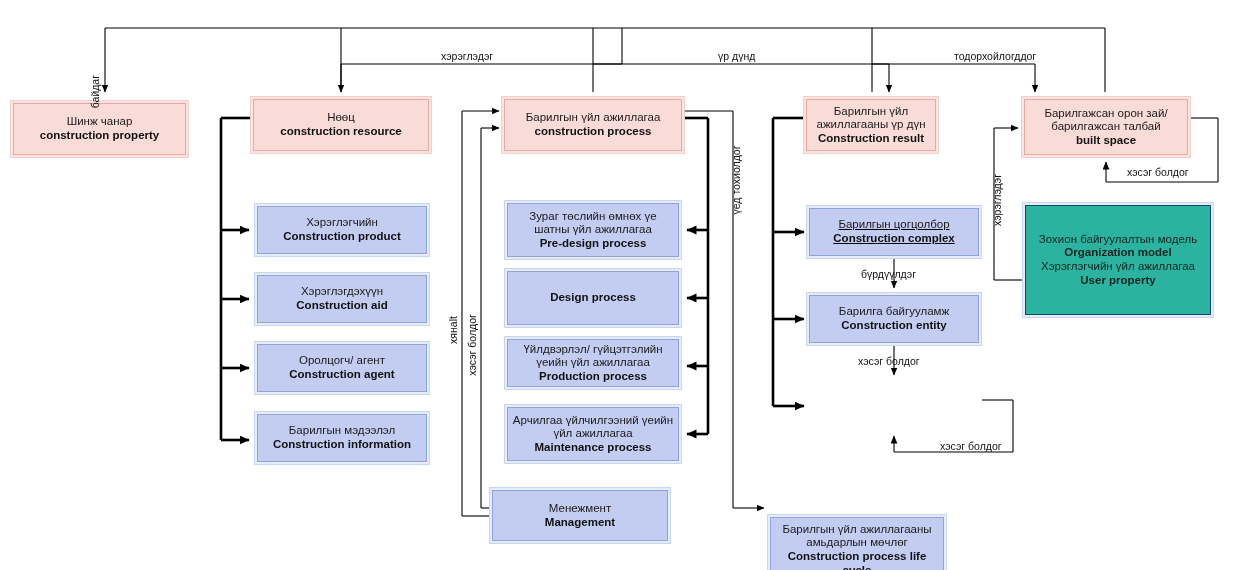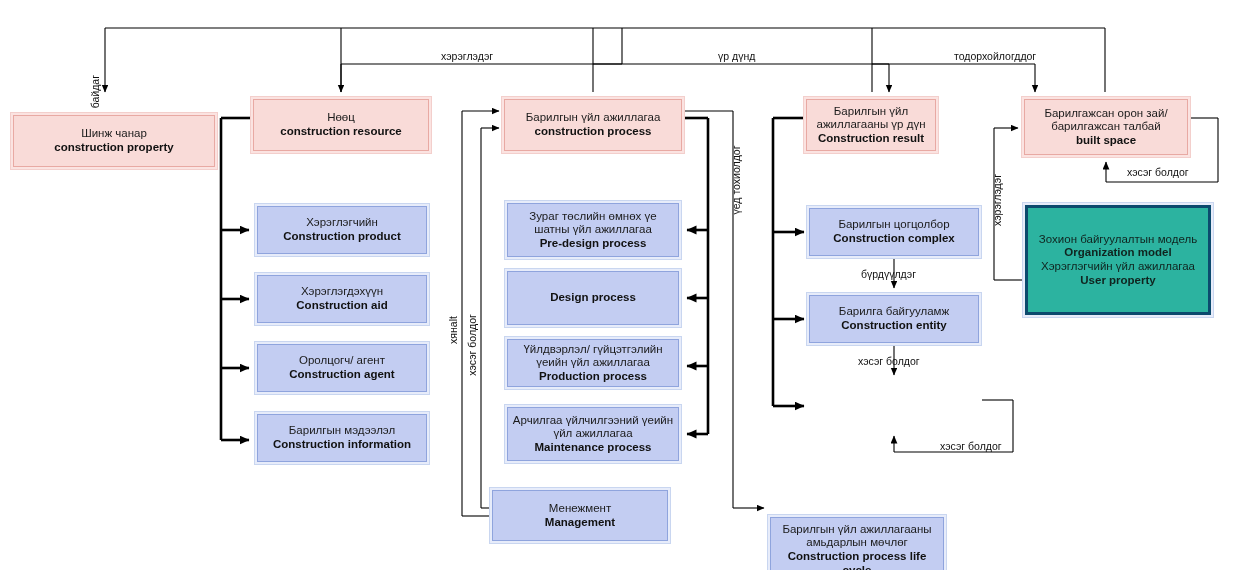--- a/index.html
+++ b/index.html
@@ -17,21 +17,21 @@
   
   .pink{background:#fbe3e1;border:1px solid #f3cfcc;padding:2px;}
   .pink .inner{background:#f9dbd8;border:1px solid #e8a9a3;}
 
   
   .blue{background:#e7ecfa;border:1px solid #c9d6f0;padding:2px;}
   .blue .inner{background:#c3cdf2;border:1px solid #8fa4dd;}
 
   
   .teal{background:#e7ecfa;border:1px solid #c9d6f0;padding:2px;}
-  .teal .inner{background:#2cb3a0;border:3px solid #0c4a6e;}
+  .teal .inner{background:#2cb3a0;border:1px solid #0c4a6e;}
   .teal .mn,.teal .en{color:#10241f;}
 
   .edgelabel{position:absolute;font-size:10.5px;color:#111;white-space:nowrap;}
   .edgelabel.vert{transform-origin:0 0;}
 </style>
 </head>
 <body>
 
 <div id="stage">
 
@@ -123,21 +123,21 @@
       <path d="M1218,118 L1218,182"></path>
       <path d="M1218,182 L1106,182"></path>
       <path d="M1106,182 L1106,162" marker-end="url(#ah)"></path>
 
       <path d="M1022,280 L994,280"></path>
       <path d="M994,280 L994,128"></path>
       <path d="M994,128 L1018,128" marker-end="url(#ah)"></path>
     </g>
   </svg>
 
-  <div class="node pink" style="left:10px;top:112px;width:208px;height:58px;">
+  <div class="node pink" style="left:10px;top:100px;width:179px;height:58px;">
     <div class="inner">
       <span class="mn">Шинж чанар</span>
       <span class="en">construction property</span>
     </div>
   </div>
 
   <div class="node pink" style="left:250px;top:96px;width:182px;height:58px;">
     <div class="inner">
       <span class="mn">Нөөц</span>
       <span class="en">construction resource</span>
@@ -220,21 +220,21 @@
     </div>
   </div>
 
   <div class="node blue" style="left:489px;top:487px;width:182px;height:57px;">
     <div class="inner">
       <span class="mn">Менежмент</span>
       <span class="en">Management</span>
     </div>
   </div>
 
-  <div class="node blue" style="left:806px;top:205px;width:176px;height:54px;">
+  <div class="node blue" style="left:806px;top:205px;width:176px;height:54px;text-decoration:underline;">
     <div class="inner">
       <span class="mn">Барилгын цогцолбор</span>
       <span class="en">Construction complex</span>
     </div>
   </div>
 
   <div class="node blue" style="left:806px;top:292px;width:176px;height:54px;">
     <div class="inner">
       <span class="mn">Барилга байгууламж</span>
       <span class="en">Construction entity</span>

